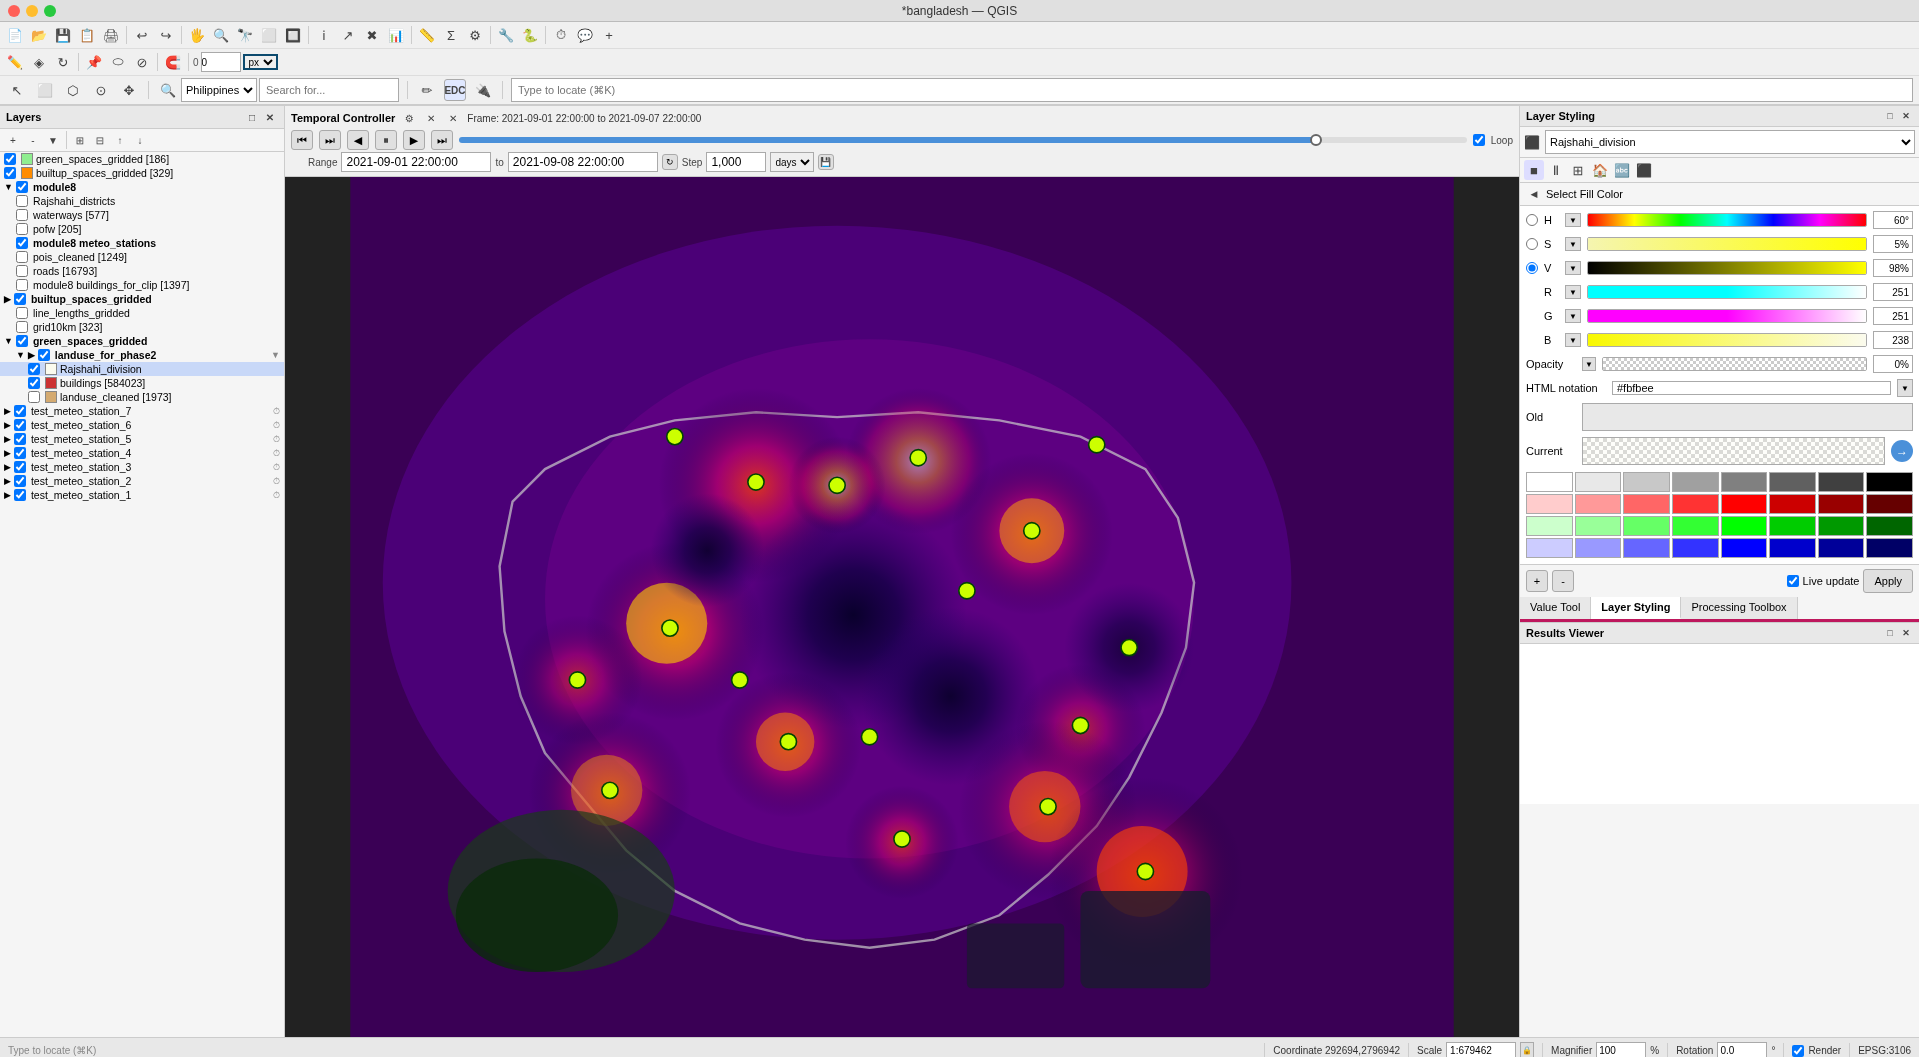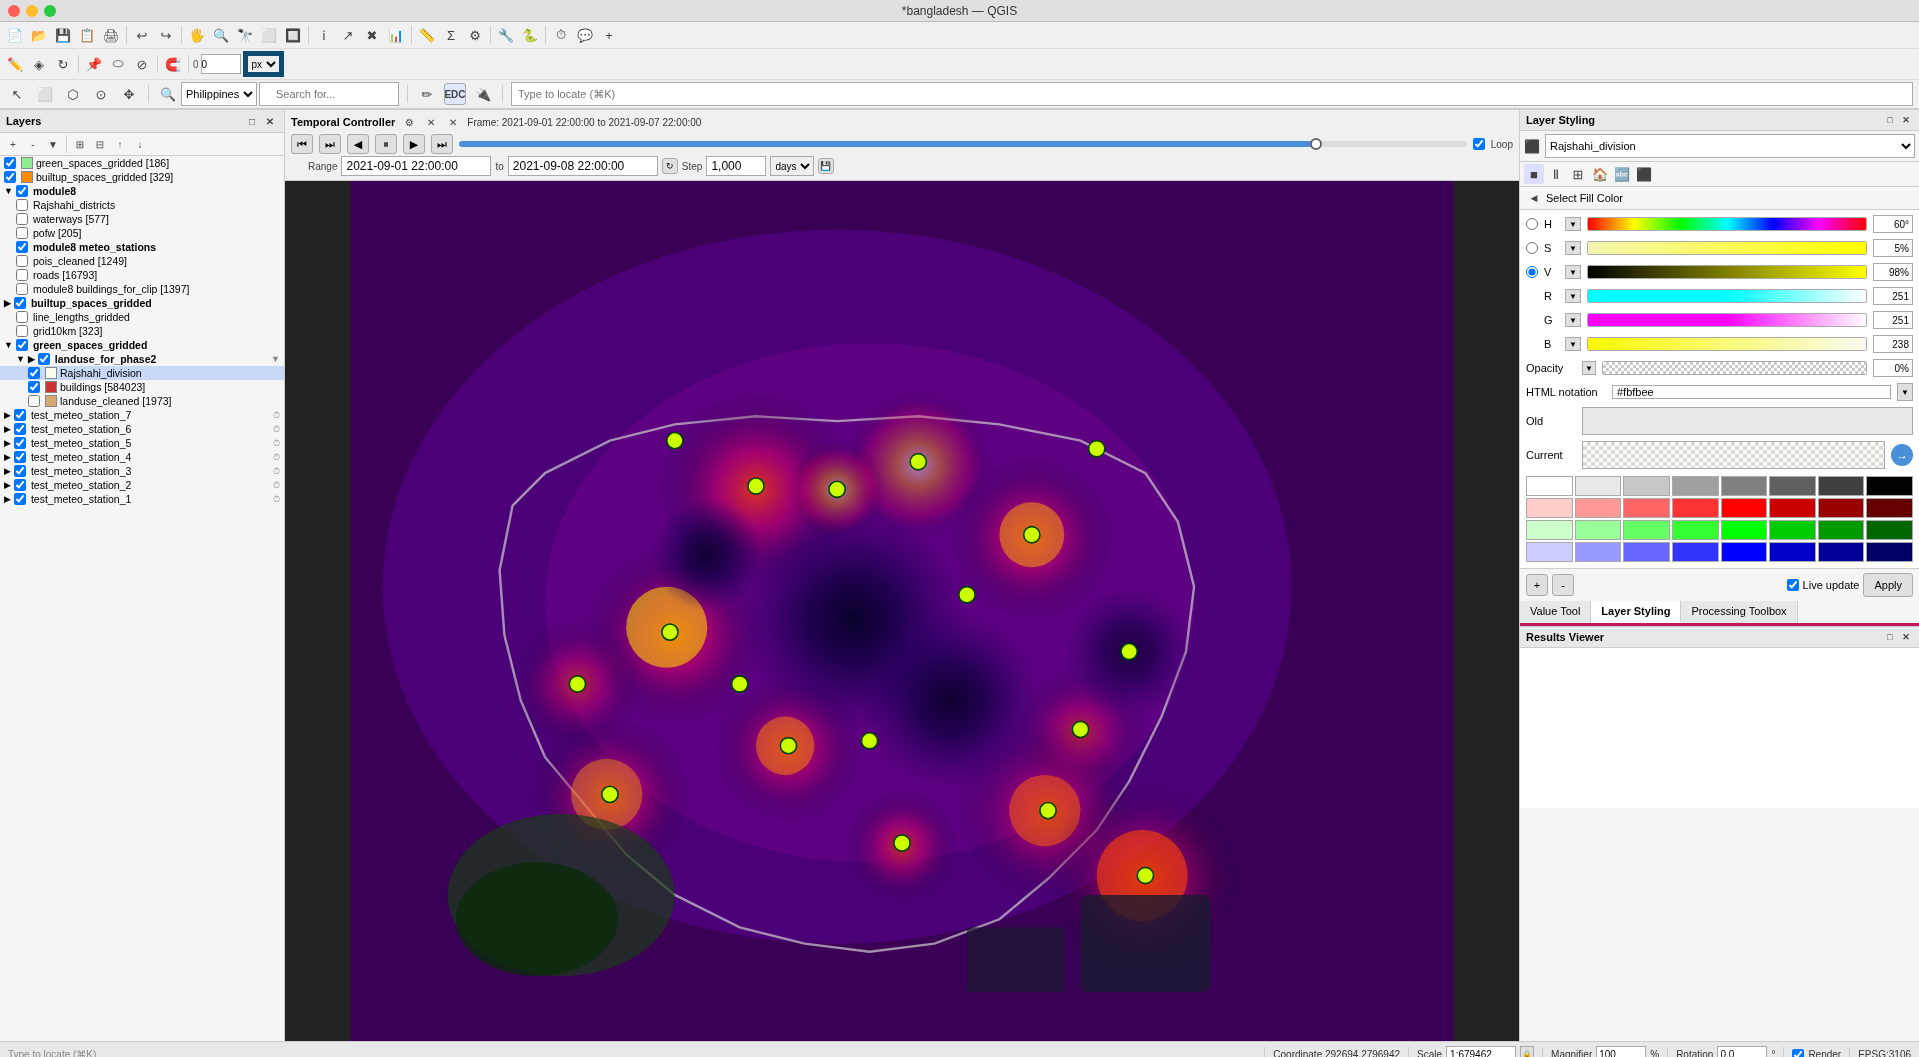--- a/index.html
+++ b/index.html
@@ -96,21 +96,21 @@
     .live-cb { width: 12px; height: 12px; }
     .live-label { font-size: 11px; }
     .apply-btn { height: 24px; padding: 0 10px; background: #e0e0e0; border: 1px solid #aaa; border-radius: 3px; cursor: pointer; font-size: 11px; }
     
     .results-viewer { border-top: 1px solid #ccc; }
     .rv-header { background: #e8e8e8; padding: 3px 6px; display: flex; align-items: center; justify-content: space-between; font-size: 11px; font-weight: bold; border-bottom: 1px solid #ccc; }
     .rv-content { height: 160px; background: white; padding: 4px; }
     
     
     .search-section { display: flex; align-items: center; gap: 6px; padding: 2px 6px; background: #f0f0f0; border-bottom: 1px solid #ccc; }
-    .search-input { height: 24px; border: 1px solid #aaa; background: white; padding: 0 16px; font-size: 11px; width: 140px; }
+    .search-input { height: 24px; border: 1px solid #aaa; background: white; padding: 0 6px; font-size: 11px; width: 140px; }
     .locate-input { height: 24px; border: 1px solid #aaa; background: white; padding: 0 6px; font-size: 11px; flex: 1; color: #aaa; }
     
     .slider-thumb-indicator { position: absolute; left: 15%; top: 50%; transform: translate(-50%, -50%); width: 12px; height: 12px; background: white; border: 2px solid #666; border-radius: 50%; }
   </style>
 </head>
 <body>
 
 <div class="titlebar">
   <div class="titlebar-buttons">
     <button class="tb-btn tb-close"></button>
@@ -162,21 +162,21 @@
     <div class="tb-separator"></div>
     <div class="tb-icon">📌</div>
     <div class="tb-icon">⬭</div>
     <div class="tb-icon">⊘</div>
     <div class="tb-separator"></div>
     <div class="tb-icon">🧲</div>
     <div class="tb-separator"></div>
 
     <span style="font-size:10px;color:#555;">0</span>
     <input type="text" style="width: 40px; height: 20px; border: 1px solid rgb(170, 170, 170); font-size: 10px;" value="0">
-    <select style="height:26px;font-size:10px;border:5px solid #0c4a6e;"><option>px</option></select>
+    <select style="height:16px;font-size:10px;border:2px solid #0c4a6e;"><option>px</option></select>
   </div>
 
   <div class="search-section">
     <div class="tb-icon">↖</div>
     <div class="tb-icon">⬜</div>
     <div class="tb-icon">⬡</div>
     <div class="tb-icon">⊙</div>
     <div class="tb-icon">✥</div>
     <div class="tb-separator"></div>
     <div style="display:flex;align-items:center;gap:2px;">

